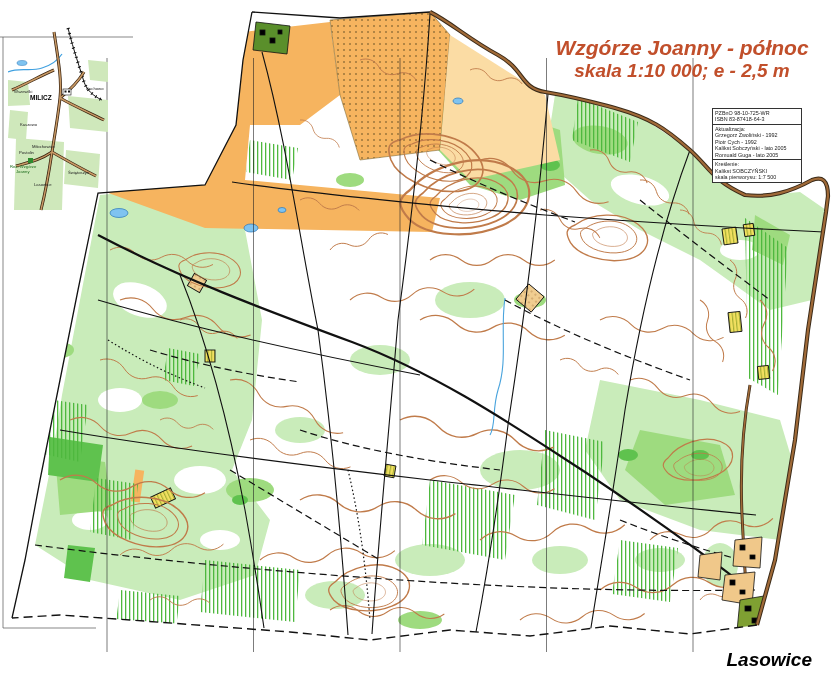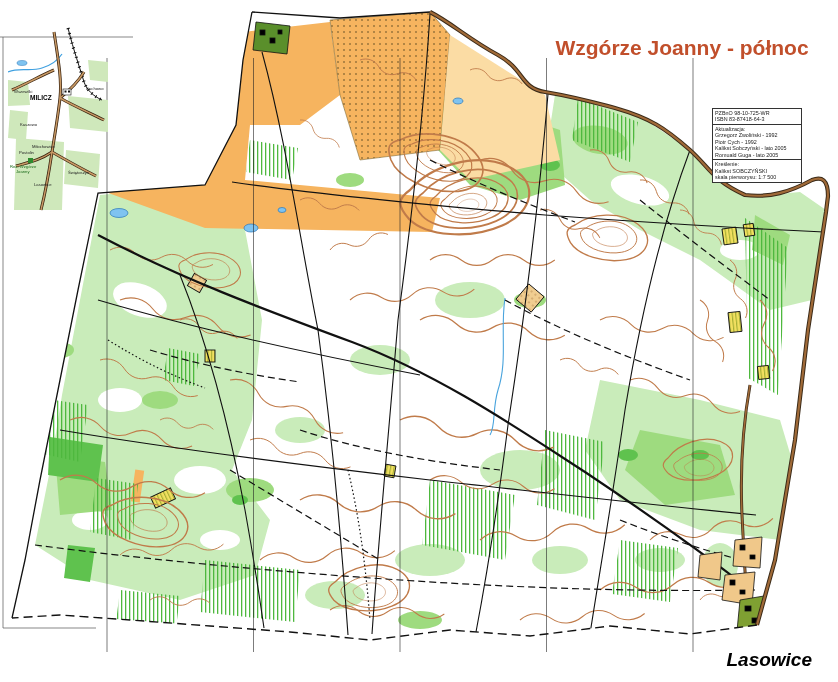--- a/index.html
+++ b/index.html
@@ -2,21 +2,21 @@
 <html><head>
 <meta charset="utf-8">
 <style>
   html,body{margin:0;padding:0;}
   body{
     width:838px;height:682px;position:relative;overflow:hidden;
     background:#ffffff;font-family:"Liberation Sans",sans-serif;
   }
   .map-title{
     position:absolute;top:36px;right:22px;width:268px;text-align:center;
-    color:#c14f2b;font-weight:bold;line-height:1.15;
+    color:#c14f2b;font-weight:bold;font-style:italic;line-height:1.15;
   }
   .map-title .l1{font-size:21px;white-space:nowrap;}
   .map-title .l2{font-size:19px;white-space:nowrap;}
   .credits{
     position:absolute;left:712px;top:108px;width:88px;background:#fff;
     border:1px solid #333;font-size:5.4px;line-height:1.2;color:#222;
   }
   .credits .sec{padding:1px 2px;}
   .credits .sec + .sec{border-top:1px solid #333;}
   .credits div{white-space:nowrap;}
@@ -349,20 +349,21 @@
     <text x="11" y="144">Postolin</text>
     <text x="2" y="158" fill="#1a6b1a">Rez. Wzgórze</text>
     <text x="8" y="163" fill="#1a6b1a">Joanny</text>
     <text x="60" y="164">Świętoszyn</text>
     <text x="26" y="176">Lasowice</text>
   </g>
 </svg>
 
 <div class="map-title">
   <div class="l1">Wzgórze Joanny - północ</div>
+  <div class="l2">skala 1:10 000; e - 2,5 m</div>
 </div>
 
 <div class="credits">
   <div class="sec">
     <div>PZBnO 98-10-725-WR</div>
     <div>ISBN 83-87418-64-3</div>
   </div>
   <div class="sec">
     <div>Aktualizacja:</div>
     <div>Grzegorz Zwoliński - 1992</div>

